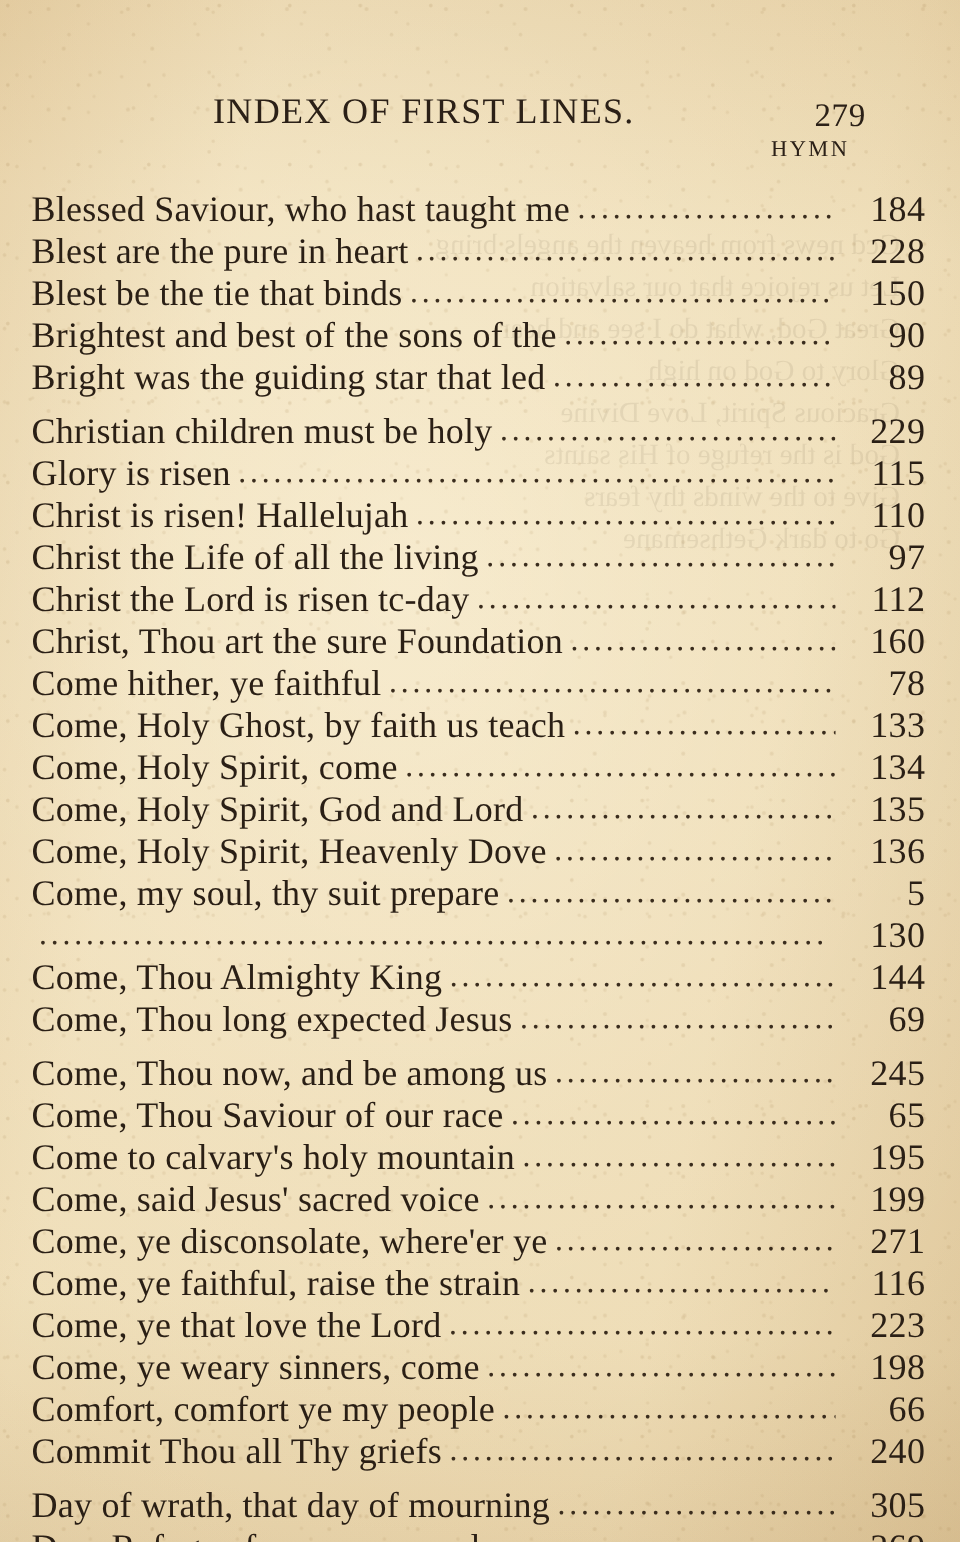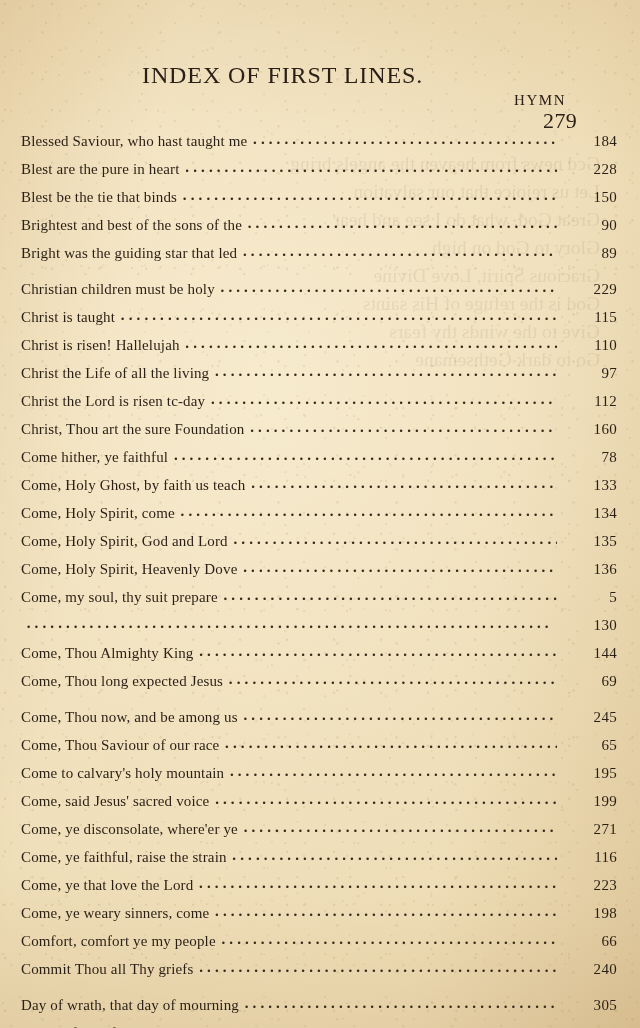--- a/index.html
+++ b/index.html
@@ -83,21 +83,20 @@
     color: #2b2017;
     white-space: nowrap;
   }
   .head-folio {
     position: absolute;
     left: 543px;
     top: 64px;
     font-size: 22px;
     letter-spacing: 0.4px;
     color: #2b2017;
-    margin-top: 44px;
   }
   .col-head {
     position: absolute;
     left: 514px;
     top: 92px;
     font-size: 15px;
     letter-spacing: 1.6px;
     color: #2b2017;
   }
 
@@ -109,21 +108,21 @@
     width: 596px;
   }
   .group { }
   .group + .group { margin-top: 8px; }
 
   .entry {
     display: flex;
     align-items: baseline;
     height: 28px;
     color: #2a1f15;
-    font-size: 15px;
+    font-size: 24px;
     white-space: nowrap;
   }
   .entry .line-text {
     flex: 0 0 auto;
     letter-spacing: 0.15px;
   }
   .entry .leader {
     flex: 1 1 auto;
     overflow: hidden;
     margin: 0 4px 0 5px;
@@ -196,21 +195,21 @@
           <span class="hymn-no">89</span>
         </div>
       </div>
       <div class="group">
         <div class="entry">
           <span class="line-text">Christian children must be holy</span>
           <span class="leader"></span>
           <span class="hymn-no">229</span>
         </div>
         <div class="entry">
-          <span class="line-text">Christ is taught</span>
+          <span class="line-text">Glory is risen</span>
           <span class="leader"></span>
           <span class="hymn-no">115</span>
         </div>
         <div class="entry">
           <span class="line-text">Christ is risen! Hallelujah</span>
           <span class="leader"></span>
           <span class="hymn-no">110</span>
         </div>
         <div class="entry">
           <span class="line-text">Christ the Life of all the living</span>

